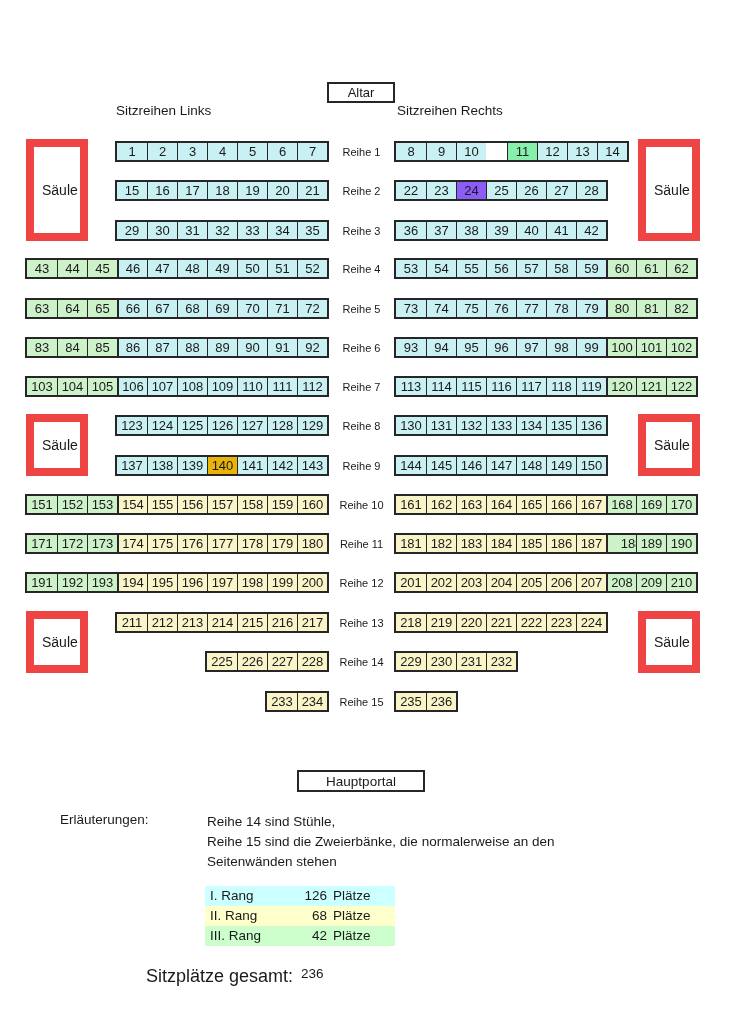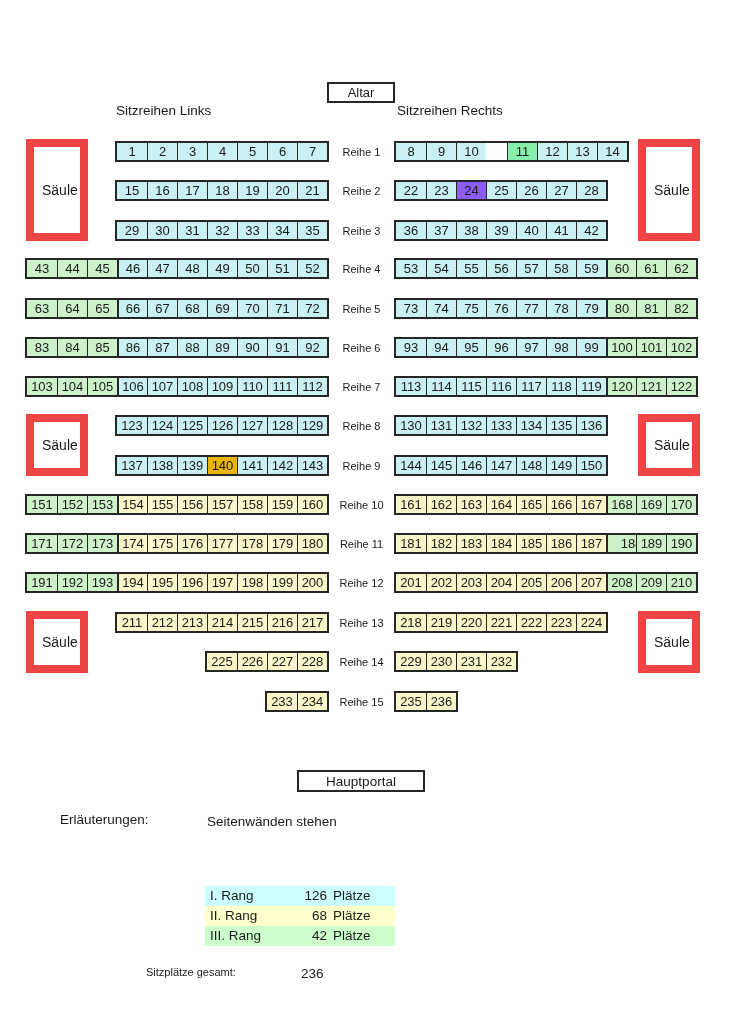--- a/index.html
+++ b/index.html
@@ -54,21 +54,21 @@
 
   .notes-heading{position:absolute;left:60px;top:812px;font-size:13.5px;}
   .notes-lines{position:absolute;left:207px;top:812px;font-size:13.5px;line-height:20px;}
 
   .legend{position:absolute;left:205px;top:886px;width:190px;}
   .legend-row{display:flex;height:20px;line-height:20px;font-size:13.5px;padding-left:5px;box-sizing:border-box;}
   .lg-label{width:75px;}
   .lg-count{width:42px;text-align:right;}
   .lg-unit{margin-left:6px;}
 
-  .total-label{position:absolute;left:146px;top:966px;font-size:11px;}
+  .total-label{position:absolute;left:146px;top:966px;font-size:18px;}
   .total-value{position:absolute;left:301px;top:966px;font-size:13.5px;}
 </style>
 </head>
 <body>
 
 <div class="canvas">
 
 
   <div class="altar-box">
     <span>Altar</span>
@@ -409,20 +409,22 @@
         <div class="seat" style="background: rgb(250, 245, 200);">236</div>
       </div>
     </div>
 
   <div class="portal-box">
     <span>Hauptportal</span>
   </div>
 
   <div class="notes-heading">Erläuterungen:</div>
   <div class="notes-lines">
+    <div>Reihe 14 sind Stühle,</div>
+    <div>Reihe 15 sind die Zweierbänke, die normalerweise an den</div>
     <div>Seitenwänden stehen</div>
   </div>
 
   <div class="legend">
     <div class="legend-row" style="background: rgb(204, 255, 255);">
       <span class="lg-label">I. Rang</span>
       <span class="lg-count">126</span>
       <span class="lg-unit">Plätze</span>
     </div>
     <div class="legend-row" style="background: rgb(255, 255, 204);">

